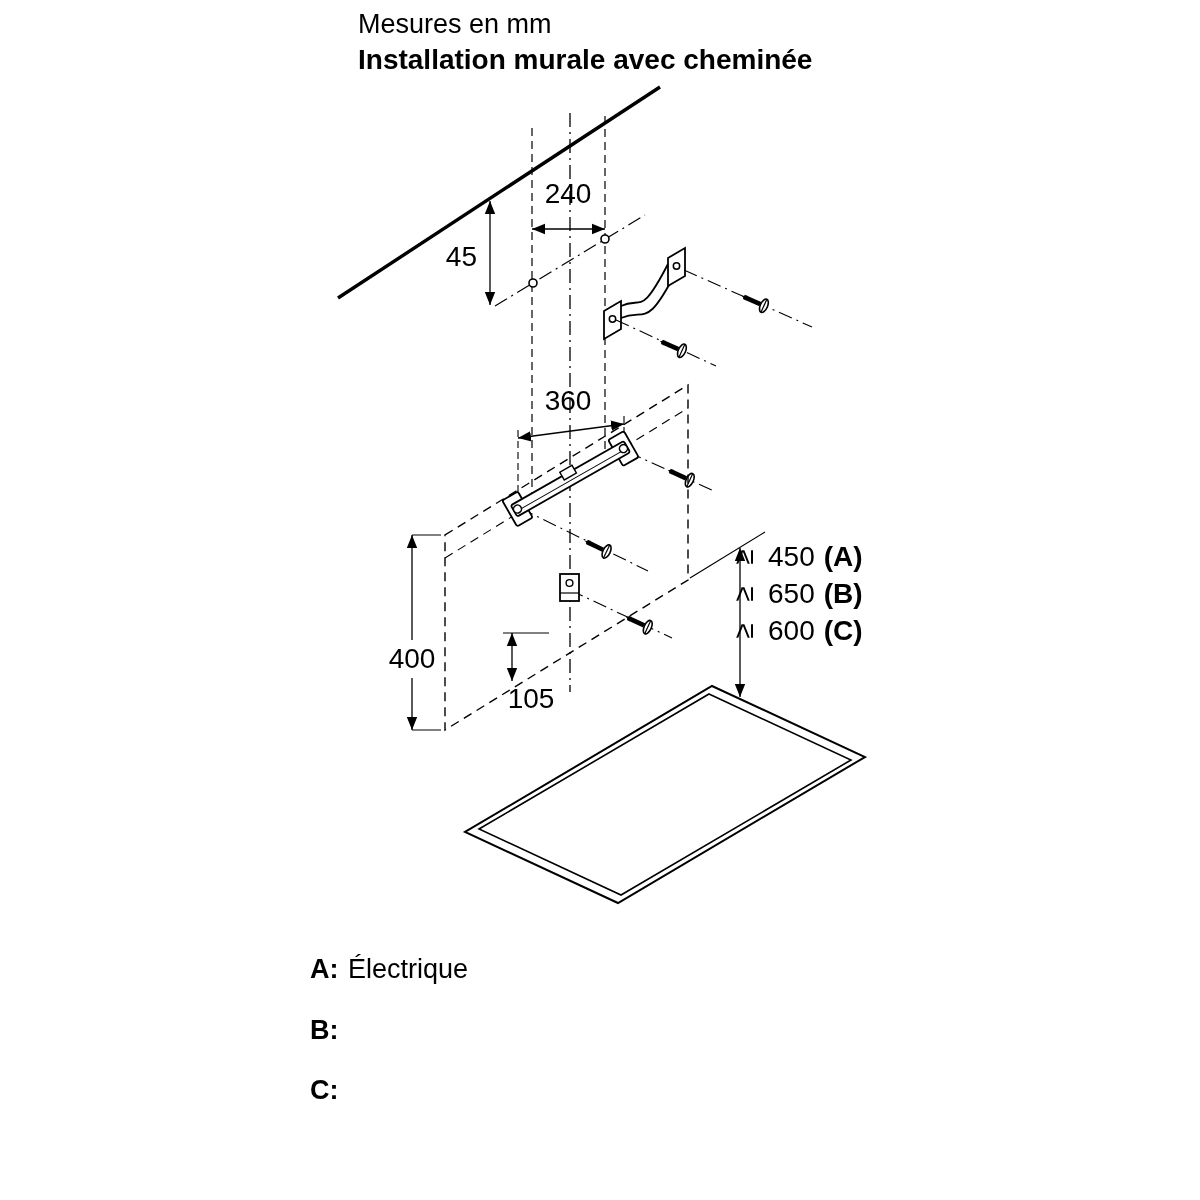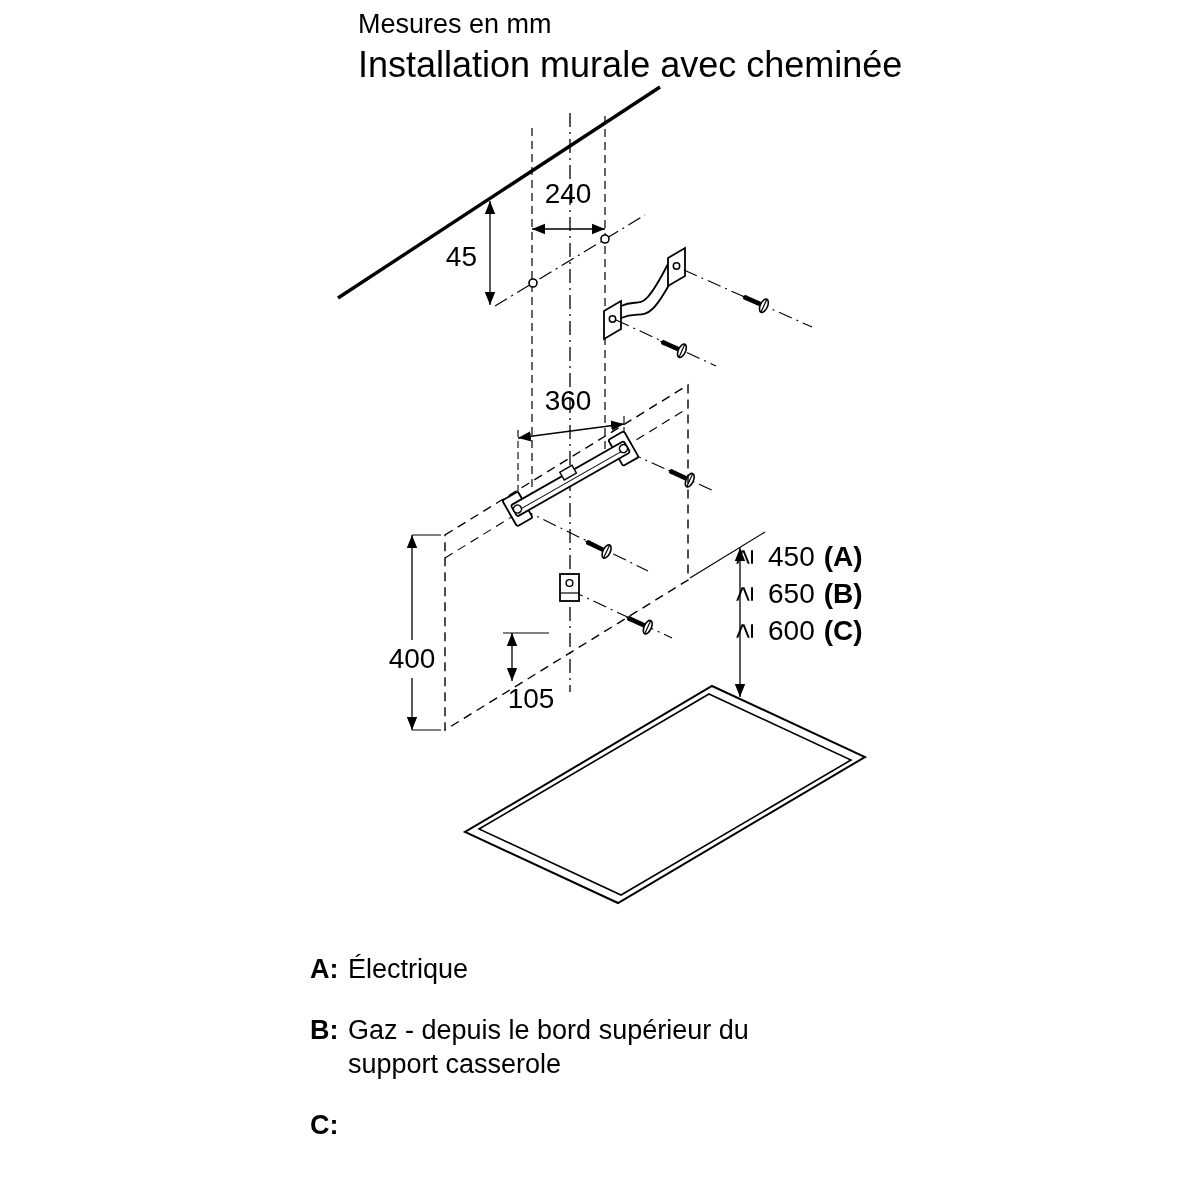--- a/index.html
+++ b/index.html
@@ -1,24 +1,24 @@
 <!DOCTYPE html>
 <html><head>
 <meta charset="utf-8">
 <style>
   html,body{margin:0;padding:0;background:#fff;}
   .canvas{position:relative;width:1200px;height:1200px;background:#fff;overflow:hidden;
           font-family:"Liberation Sans", sans-serif;color:#000;}
   .title-block{position:absolute;left:310px;top:8px;margin-left:48px;}
   .units{font-size:27px;line-height:1.25;}
-  .main-title{font-size:36px;font-weight:normal;line-height:1.25;}
+  .main-title{font-size:28px;font-weight:bold;line-height:1.25;}
   .legend{position:absolute;left:310px;top:952px;width:480px;}
   .legend-item{display:flex;font-size:27px;line-height:1.28;margin-bottom:26px;}
   .legend-item .key{font-weight:bold;width:38px;flex:0 0 38px;}
-  .legend-item .txt{max-width:425px;}
+  .legend-item .txt{max-width:425px;text-align:right;}
   svg{position:absolute;left:0;top:0;}
   svg text{font-family:"Liberation Sans", sans-serif;font-size:28px;fill:#000;}
   svg .b{font-weight:bold;}
   .ln{stroke:#000;fill:none;}
 </style>
 </head>
 <body>
 
 <div class="canvas">
 
@@ -145,20 +145,19 @@
     </g>
   </svg>
 
   <div class="legend">
     <div class="legend-item">
       <span class="key">A:</span>
       <span class="txt">Électrique</span>
     </div>
     <div class="legend-item">
       <span class="key">B:</span>
-      <span class="txt">Gaz - depuis le bord supérieur du support casserole</span>
     </div>
     <div class="legend-item">
       <span class="key">C:</span>
     </div>
   </div>
 
 </div>
 
 </body></html>

